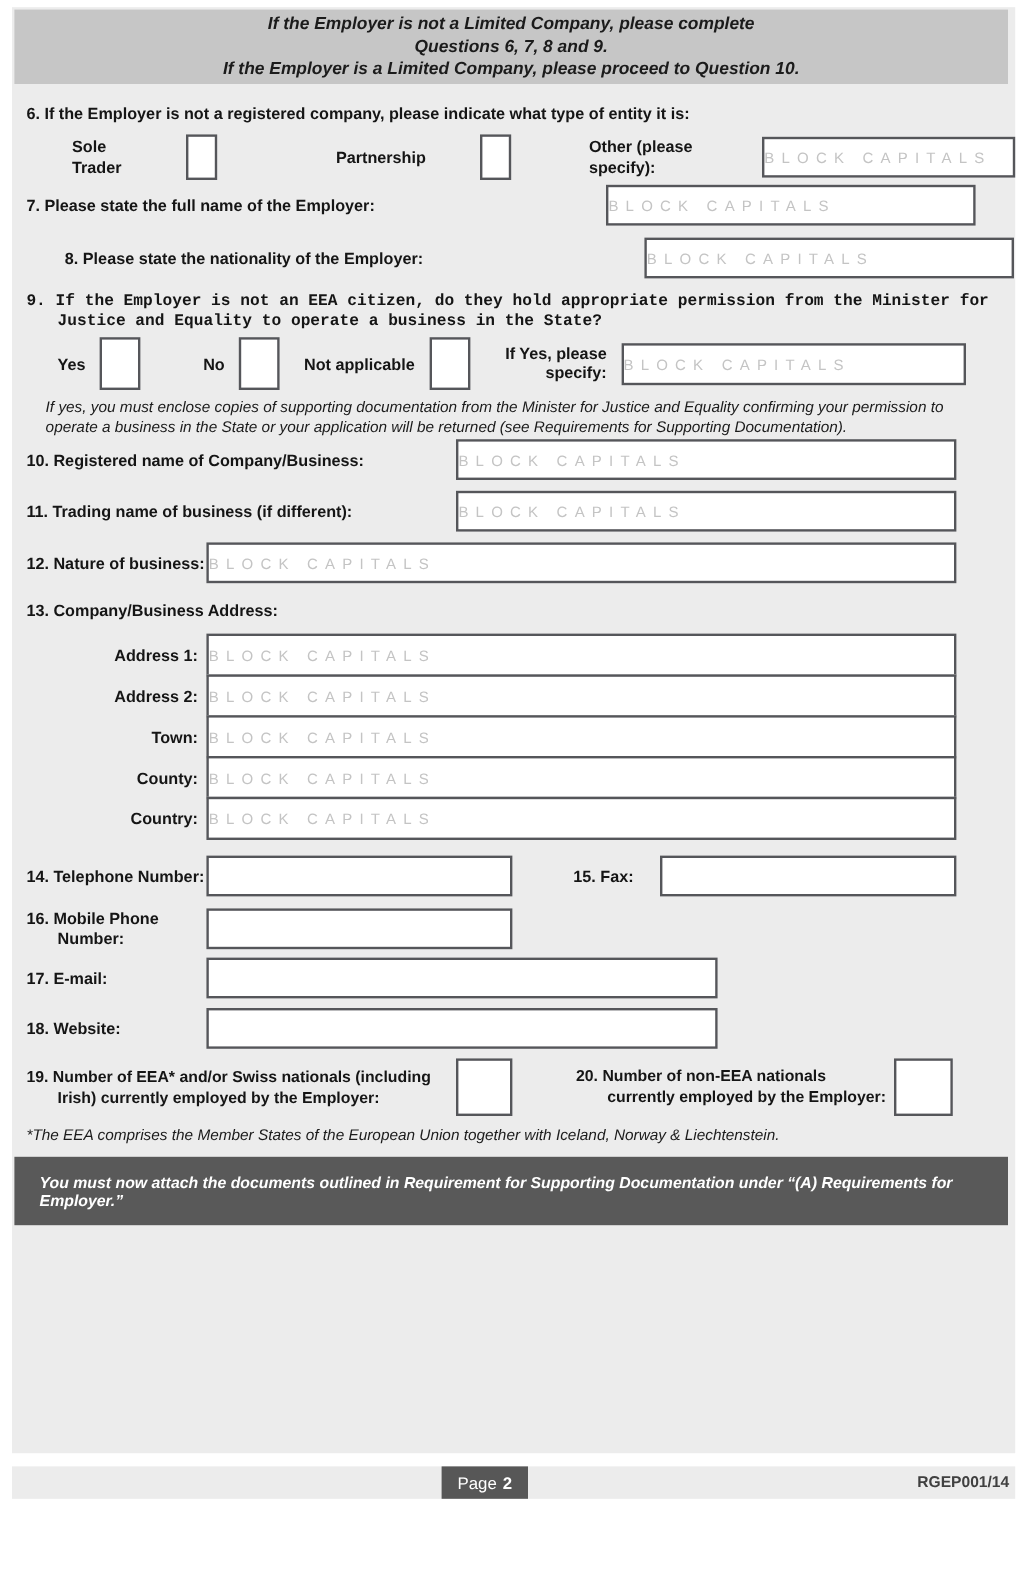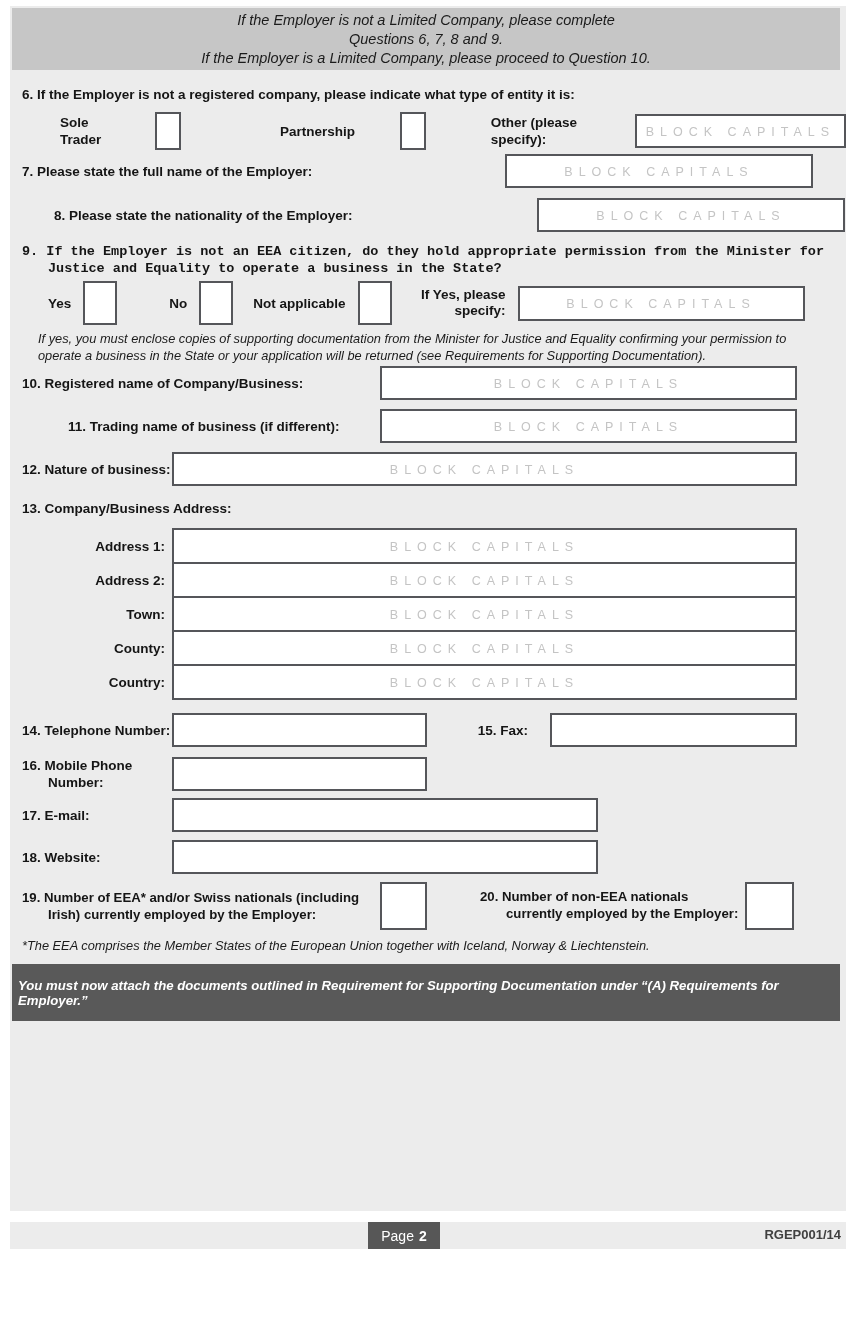--- a/index.html
+++ b/index.html
@@ -18,35 +18,34 @@
   }
   .abs { position: absolute; }
 
   .band {
     position: absolute;
     left: 2px; top: 2px;
     width: 828px; height: 62px;
     background: #c6c6c6;
     display: flex; flex-direction: column; justify-content: center;
     text-align: center;
-    font-weight: normal; font-style: italic;
+    font-weight: bold; font-style: italic;
     font-size: 14.5px; line-height: 19px;
     color: #1b1b1b;
   }
 
   .lbl { font-weight: bold; font-size: 13.5px; line-height: 17px; }
   .hang { padding-left: 26px; text-indent: -26px; }
 
   .box-input {
     background: #ffffff;
     border: 2px solid #55565a;
     height: 34px;
     font-family: "Liberation Sans", sans-serif;
     font-size: 13px;
-    text-align: center;
     color: #0f766e;
     outline: none;
   }
   .box-input::placeholder {
     color: #c4c4c4;
     letter-spacing: 6px;
     font-size: 12.5px;
     font-weight: normal;
   }
 
@@ -75,21 +74,21 @@
 
   .dark-band {
     position: absolute;
     left: 2px; top: 958px;
     width: 828px; height: 57px;
     background: #595959;
     color: #ffffff;
     font-weight: bold; font-style: italic;
     font-size: 13.2px;
     display: flex; align-items: center;
-    padding: 0 6px;
+    padding: 0 21px;
     justify-content: center;
   }
 
   .footer-strip {
     position: absolute;
     left: 10px; top: 1222px;
     width: 836px; height: 27px;
     background: #ececec;
   }
   .page-box {
@@ -153,21 +152,21 @@
     <span class="lbl" style="margin-left:22px; width:92px; text-align:right; line-height:16px;">If Yes, please specify:</span>
     <input class="box-input" style="margin-left: 12px; width: 287px; height: 35px;" placeholder="BLOCK CAPITALS">
   </div>
   <div class="abs note" style="left:28px; top:324px; width:794px;">If yes, you must enclose copies of supporting documentation from the Minister for Justice and Equality confirming your permission to operate a business in the State or your application will be returned (see Requirements for Supporting Documentation).</div>
 
   <div class="row" style="top:359px; height:36px;">
     <span class="lbl" style="margin-left:12px;">10. Registered name of Company/Business:</span>
     <input class="box-input abs" style="left: 370px; top: 1px; width: 417px;" placeholder="BLOCK CAPITALS">
   </div>
 
-  <div class="row" style="top:402px; height:36px;padding-left:46px;">
+  <div class="row" style="top:402px; height:36px;">
     <span class="lbl" style="margin-left:12px;">11. Trading name of business (if different):</span>
     <input class="box-input abs" style="left: 370px; top: 1px; width: 417px;" placeholder="BLOCK CAPITALS">
   </div>
 
   <div class="row" style="top:445px; height:36px;">
     <span class="lbl" style="margin-left:12px;">12. Nature of business:</span>
     <input class="box-input abs" style="left: 162px; top: 1px; width: 625px;" placeholder="BLOCK CAPITALS">
   </div>
 
   <div class="abs lbl" style="left:12px; top:494px;">13. Company/Business Address:</div>

